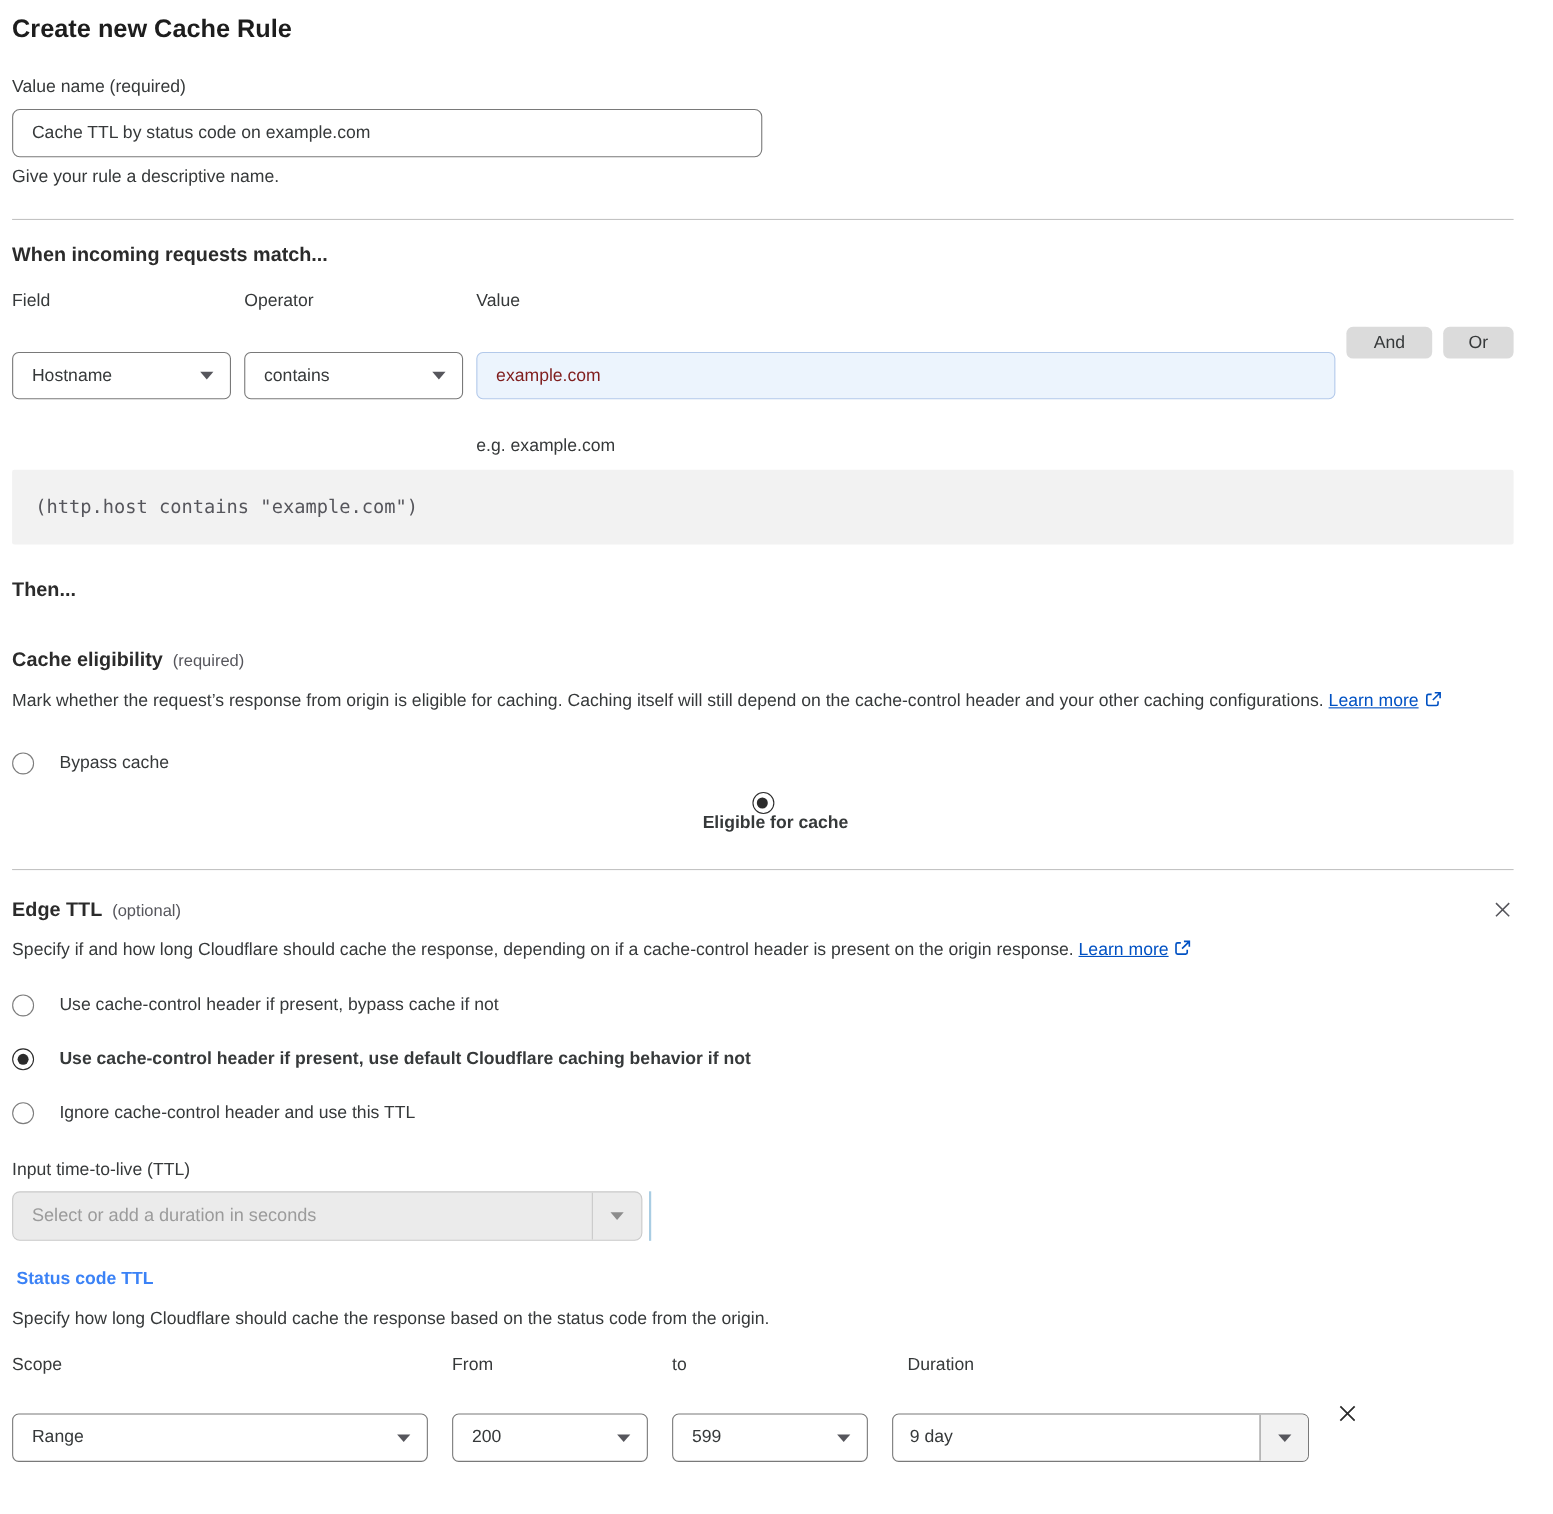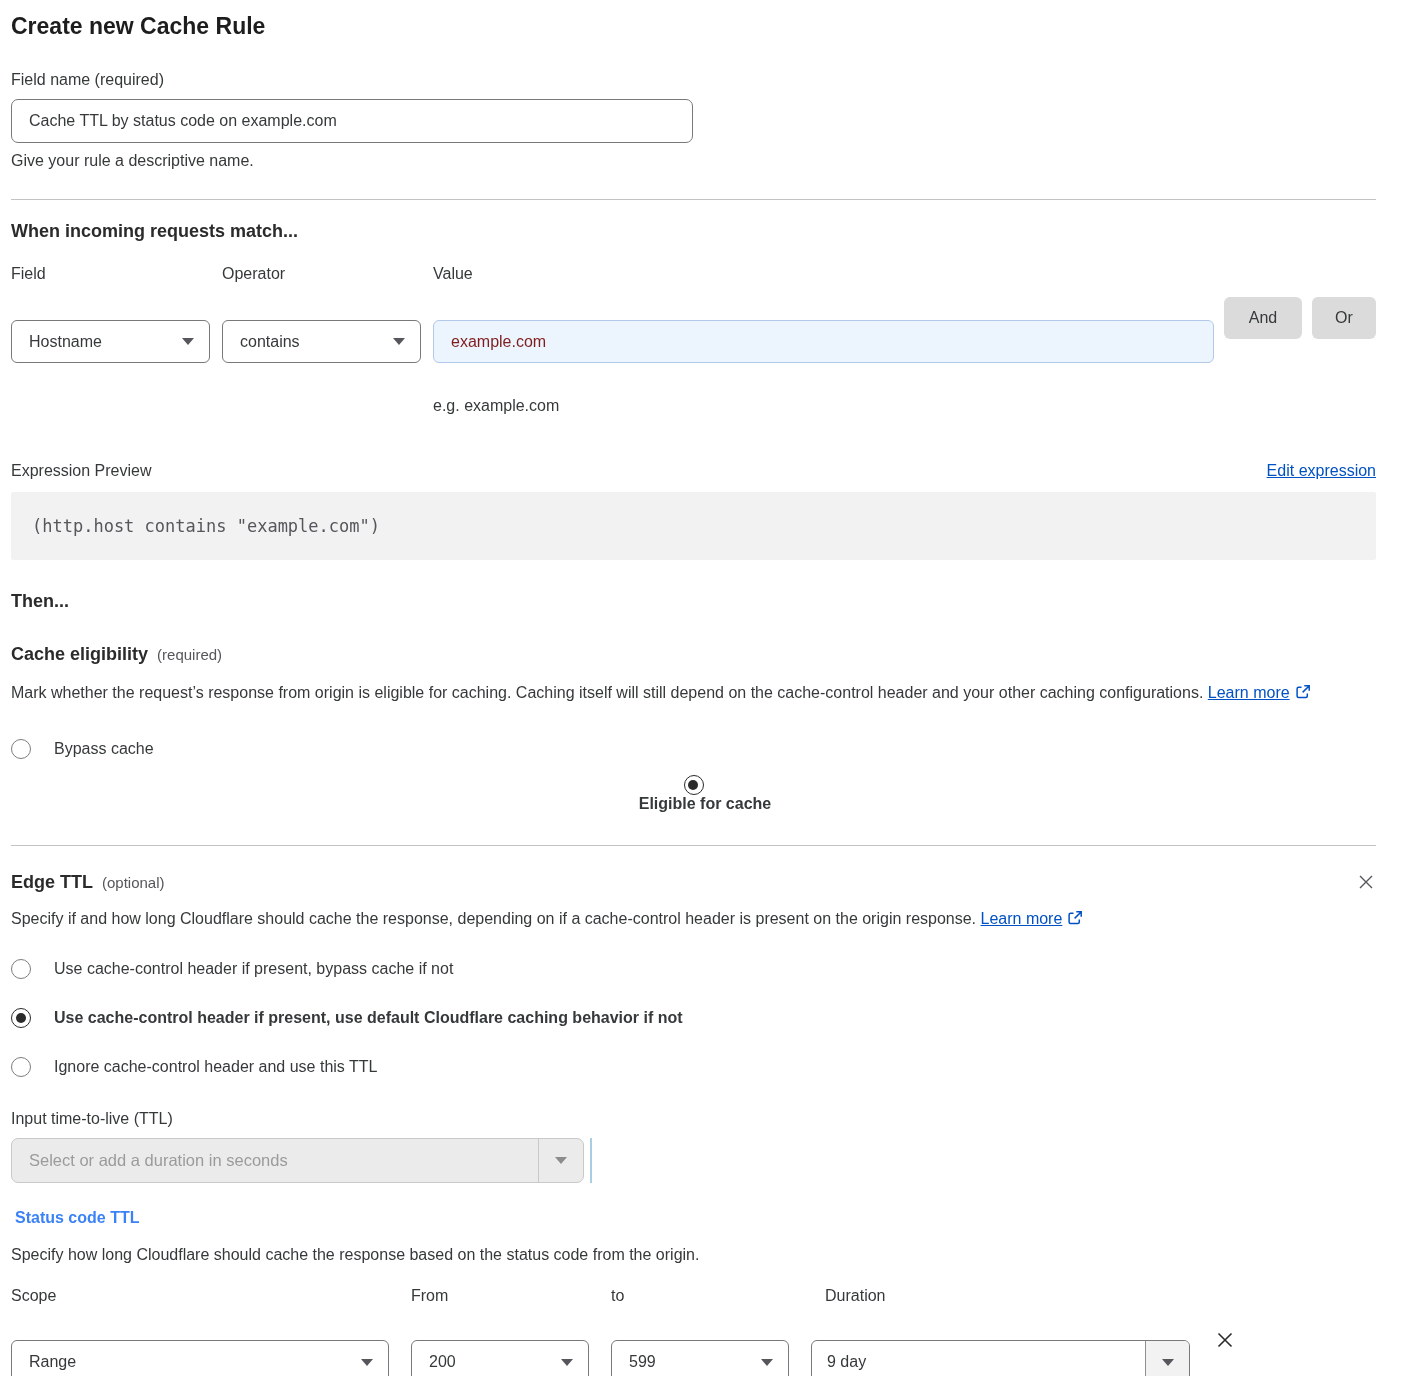--- a/index.html
+++ b/index.html
@@ -44,21 +44,21 @@
     border-left:6px solid transparent; border-right:6px solid transparent;
     border-top:7px solid #56565c;
   }
   .value-input {
     width:781px; height:43px;
     background:#ecf4fd; border:1px solid #b3c9ea; border-radius:6px;
     padding:0 17px; font-size:16px; color:#7f1d1d;
     font-family:"Liberation Sans", sans-serif; outline:none;
   }
   .btn-gray {
-    height:42px; margin-top:32px; border:none; border-radius:6px;
+    height:29px; margin-top:32px; border:none; border-radius:6px;
     background:#dbdbdb; color:#36393a; font-size:16px;
     font-family:"Liberation Sans", sans-serif; cursor:pointer;
   }
   .btn-and { width:78px; margin-left:10px; }
   .btn-or  { width:64px; margin-left:10px; }
 
   .expr-head { display:flex; justify-content:space-between; align-items:flex-end; margin-top:47px; }
   .link { color:#0051c3; text-decoration:underline; font-size:16px; cursor:pointer; }
   .code-block {
     margin-top:12px; background:#f2f2f2; padding:24px 21px;
@@ -128,21 +128,21 @@
   .gap22 { margin-left:22px; }
 </style>
 </head>
 <body>
 
 <div class="page">
 
   <h1 class="h1">Create new Cache Rule</h1>
 
   
-  <div class="field-label mt30" style="margin-top:31px;">Field name (required)</div>
+  <div class="field-label mt30" style="margin-top:31px;">Value name (required)</div>
   <input class="text-input mt10" type="text" value="Cache TTL by status code on example.com" style="">
   <div class="help mt8" style="margin-top:9px;">Give your rule a descriptive name.</div>
 
   <hr class="divider" style="margin-top:29px;">
 
   
   <h2 class="section-heading" style="margin-top:21px;">When incoming requests match...</h2>
 
   <div class="match-row">
     <div class="col" style="width:199px;">
@@ -162,31 +162,27 @@
     <div class="col gap12" style="width:781px;">
       <span class="field-label">Value</span>
       <input class="value-input" type="text" value="example.com" style="">
       <div class="help" style="margin-top:10px;">e.g. example.com</div>
     </div>
     <button class="btn-gray btn-and">And</button>
     <button class="btn-gray btn-or">Or</button>
   </div>
 
   
-  <div class="expr-head">
-    <span class="field-label">Expression Preview</span>
-    <a class="link">Edit expression</a>
-  </div>
   <div class="code-block">(http.host contains "example.com")</div>
 
   
   <h2 class="section-heading" style="margin-top:31px;">Then...</h2>
 
   
-  <h2 class="section-heading" style="margin-top:32px;">
+  <h2 class="section-heading" style="margin-top:42px;">
     <span>Cache eligibility</span><span class="note">(required)</span>
   </h2>
   <p class="desc mt14">
     <span>Mark whether the request’s response from origin is eligible for caching. Caching itself will still depend on the cache-control header and your other caching configurations.</span>
     <span class="learn-more">Learn more</span><span class="ext-icon"><svg width="16" height="16" viewBox="0 0 16 16" fill="none">
           <path d="M6.5 3.2H3.6c-.9 0-1.5.6-1.5 1.5v7.2c0 .9.6 1.5 1.5 1.5h7.2c.9 0 1.5-.6 1.5-1.5V9.5" stroke="#0051c3" stroke-width="1.5"></path>
           <path d="M9.3 1.8h4.9v4.9M13.8 2.2 7.6 8.4" stroke="#0051c3" stroke-width="1.5"></path>
         </svg></span>
   </p>
 

